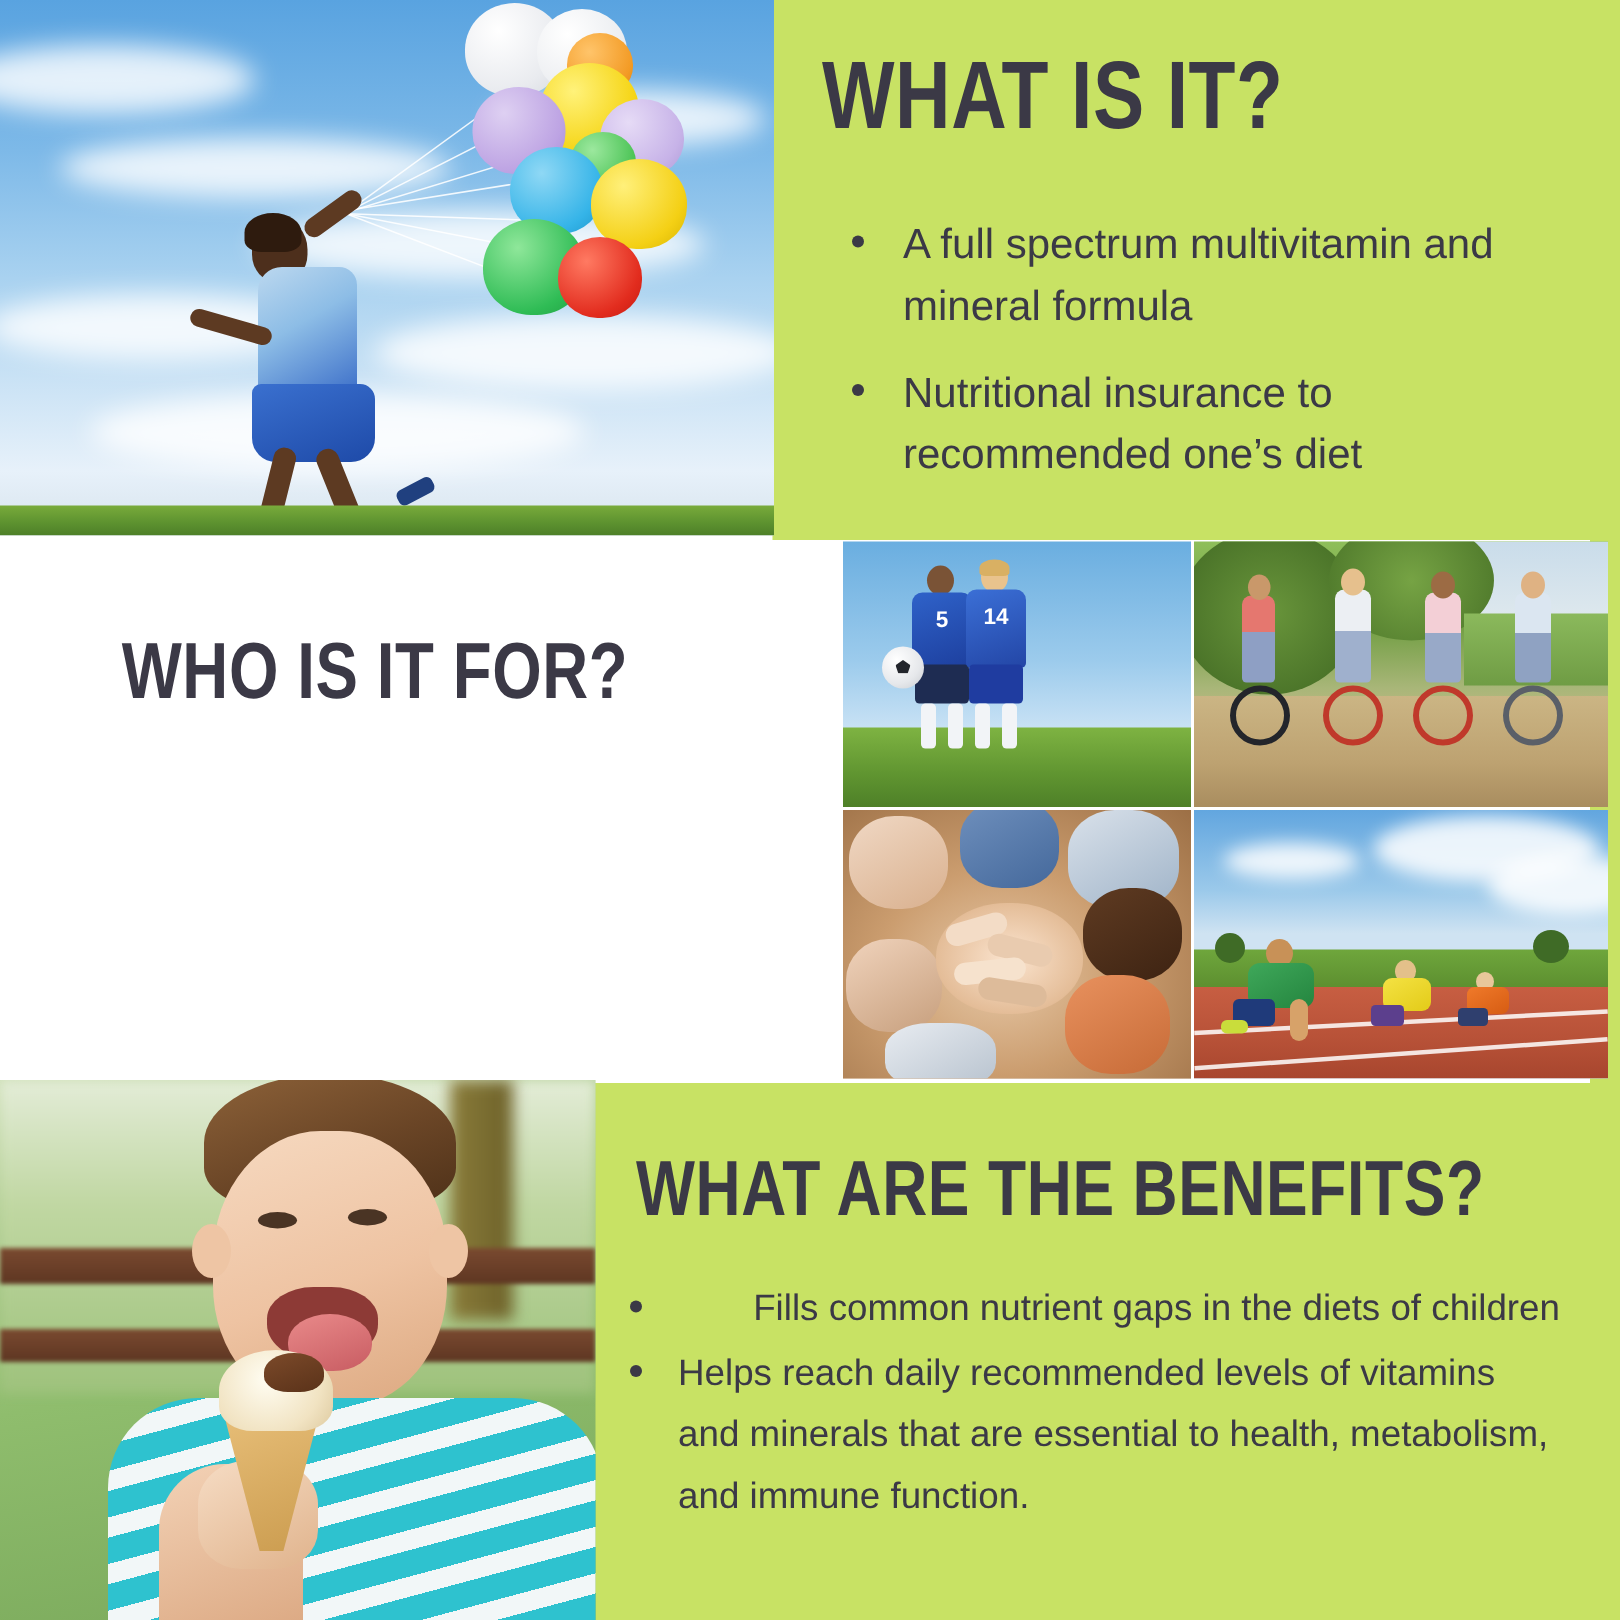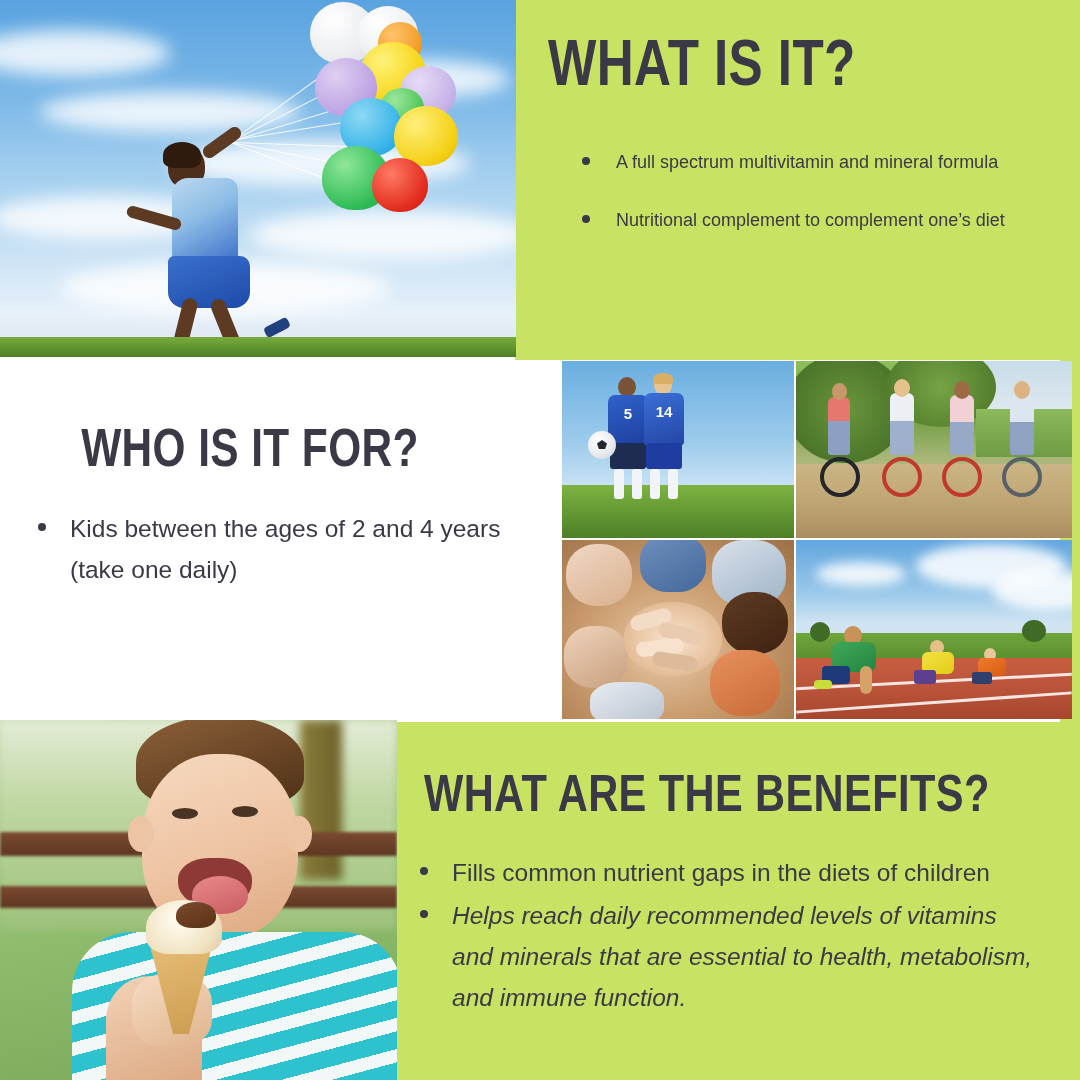--- a/index.html
+++ b/index.html
@@ -177,40 +177,36 @@
                 border-radius:7px; transform:rotate(14deg);"></div>
     <div class="girl-part" style="left:264px; top:322px; width:26px; height:11px; background:#20407f;
                 border-radius:4px; transform:rotate(-28deg);"></div>
     <div class="girl-part" style="left:168px; top:340px; width:30px; height:10px; background:#20407f;
                 border-radius:4px;"></div>
     <div class="grass"></div>
   </div>
 
   <div class="abs heading" style="left:548px; top:34px; font-size:64px;">WHAT IS IT?</div>
 
-  <ul class="abs bullets" style="left:582px; top:142px; width:440px; font-size:18px; line-height:41px;">
+  <ul class="abs bullets" style="left:568px; top:142px; width:440px; font-size:28px; line-height:41px;">
     <li style="padding-left:34px; margin-bottom:17px;">
       <span class="dot" style="top:15px; width:8px; height:8px;"></span>
       <span class="txt">A full spectrum multivitamin and mineral formula</span>
     </li>
     <li style="padding-left:34px;">
       <span class="dot" style="top:15px; width:8px; height:8px;"></span>
-      <span class="txt">Nutritional complement to complement one’s diet</span>
+      <span class="txt">Nutritional insurance to recommended one’s diet</span>
     </li>
   </ul>
 
   <div class="abs green" style="left:1060px; top:360px; width:20px; height:362px;"></div>
 
   <div class="abs heading center-origin" style="left:0; top:424px; width:500px; text-align:center; font-size:53px;">WHO IS IT FOR?</div>
 
   <ul class="abs bullets" style="left:38px; top:508px; width:470px; font-size:24.5px; line-height:41px;">
-    <li style="padding-left:32px; margin-bottom:4px;">
-      <span class="dot" style="top:15px; width:8px; height:8px;"></span>
-      <span class="txt">Kids between the ages of 2 and 4 years (take one daily)</span>
-    </li>
   </ul>
 
   <div class="photo" id="photo-soccer" style="left:562px; top:361px; width:232px; height:177px;">
     <div class="sfield"></div>
 
     <div class="kid-part" style="left:56px; top:16px; width:18px; height:20px; background:#7a5336; border-radius:50%;"></div>
     <div class="kid-part" style="left:46px; top:34px; width:40px; height:50px;
                 background:linear-gradient(160deg,#2f62c9,#1d3f9e); border-radius:7px 7px 3px 3px;"></div>
     <div class="kid-part" style="left:46px; top:44px; width:40px; text-align:center; color:#fff;
                 font-size:15px; font-weight:700;
@@ -369,23 +365,23 @@
     <div class="ip" style="left:146px; top:180px; width:76px; height:54px;
                 background:radial-gradient(circle at 42% 36%,#fffdf2,#f1e3c2 65%,#ddc99e);
                 border-radius:50% 50% 30% 30%;"></div>
     <div class="ip" style="left:176px; top:182px; width:40px; height:26px;
                 background:linear-gradient(160deg,#7c4a2a,#5a3219); border-radius:50% 50% 40% 40%;"></div>
   </div>
 
   <div class="abs heading" style="left:424px; top:770px; font-size:52px;">WHAT ARE THE BENEFITS?</div>
 
   <ul class="abs bullets" style="left:420px; top:852px; width:620px; font-size:24.5px; line-height:41px;">
-    <li style="padding-left:32px; margin-bottom:2px;">
+    <li style="padding-left:32px; margin-bottom:2px;text-align:right;">
       <span class="dot" style="top:15px; width:8px; height:8px;"></span>
       <span class="txt">Fills common nutrient gaps in the diets of children</span>
     </li>
-    <li style="padding-left:32px;font-style:italic;">
+    <li style="padding-left:32px;">
       <span class="dot" style="top:15px; width:8px; height:8px;"></span>
       <span class="txt">Helps reach daily recommended levels of vitamins and minerals that are essential to health, metabolism, and immune function.</span>
     </li>
   </ul>
 
 </div>
 
 </body></html>

